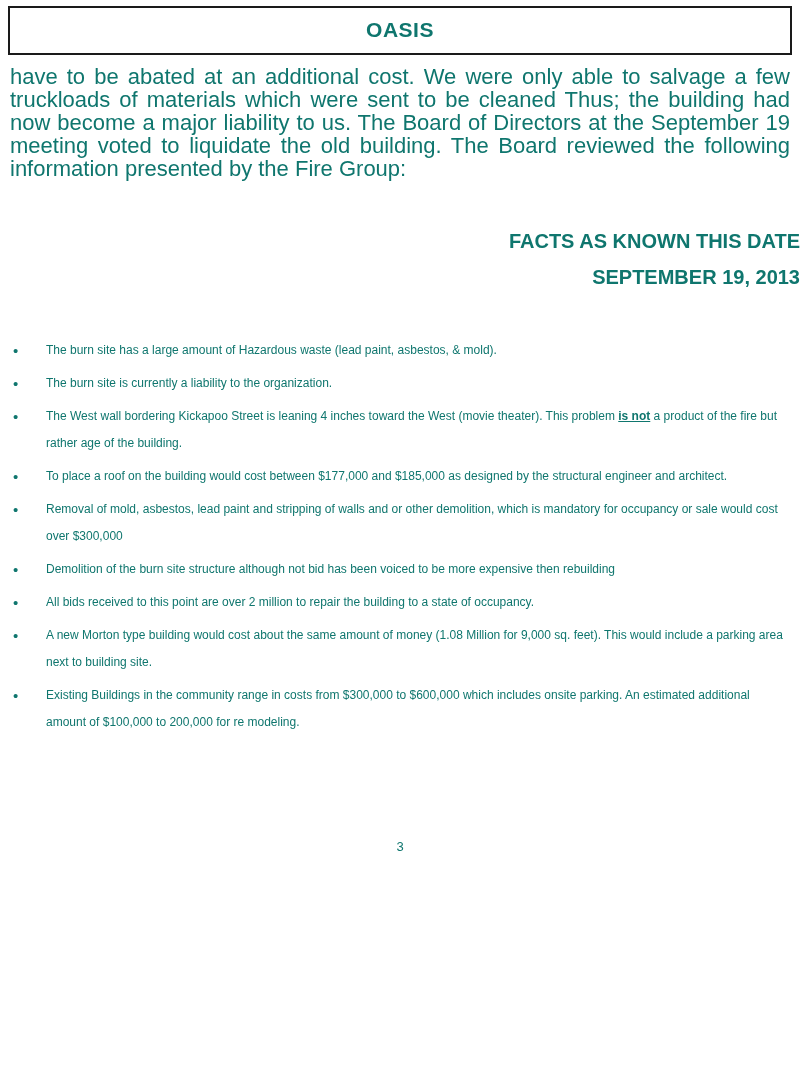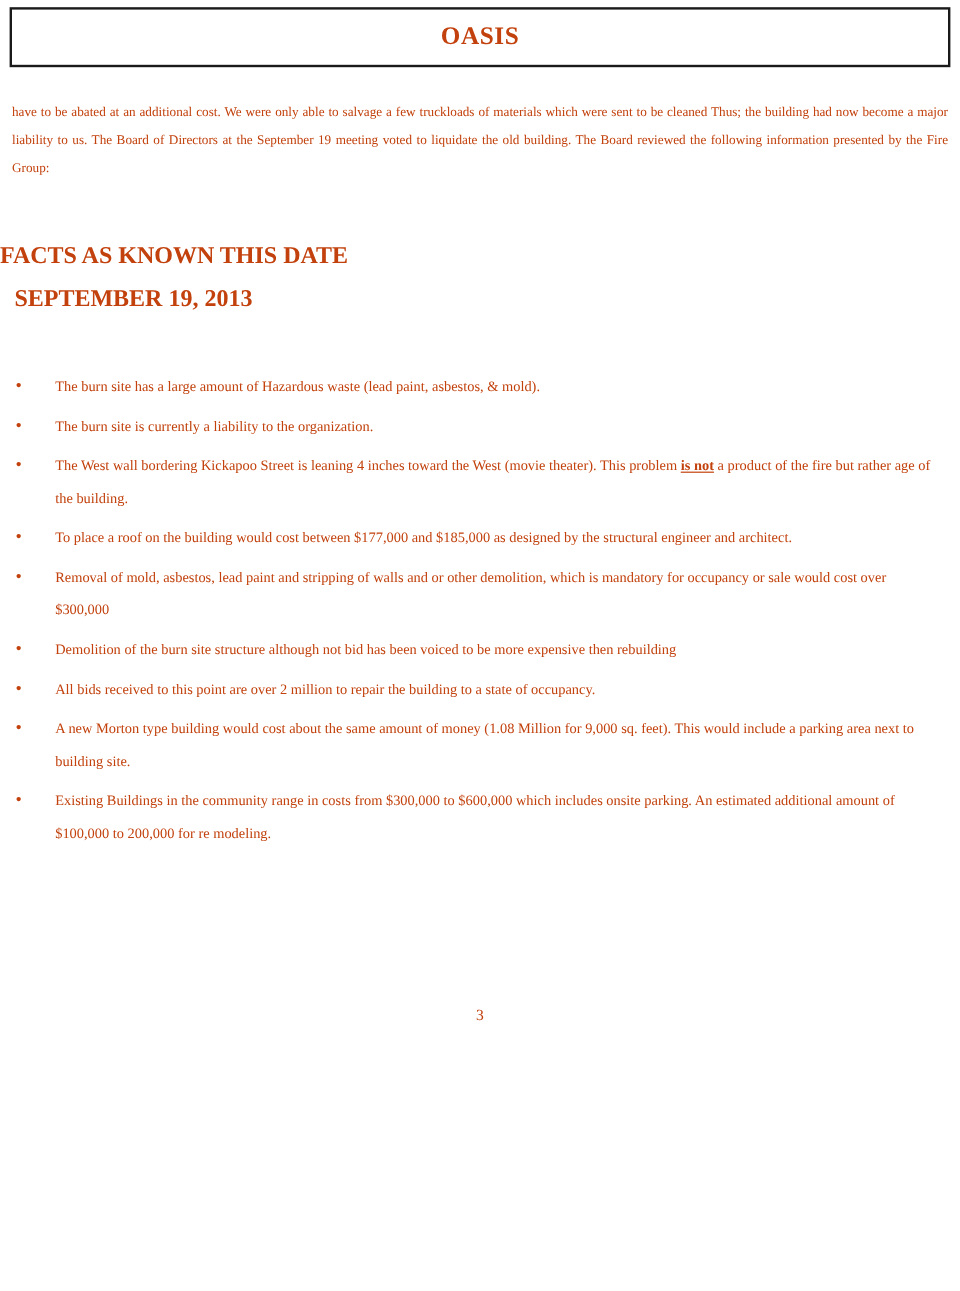--- a/index.html
+++ b/index.html
@@ -5,44 +5,44 @@
   html, body {
     margin: 0;
     padding: 0;
     background: #ffffff;
   }
   .page {
     position: relative;
     width: 800px;
     height: 868px;
     background: #ffffff;
-    font-family: Liberation Serif, serif;
-    color: #c2410c;
+    font-family: Liberation Sans, sans-serif;
+    color: #0f766e;
     box-sizing: border-box;
     overflow: hidden;
   }
   .masthead {
     margin: 6px 8px 0 8px;
     border: 2px solid #1a1a1a;
     text-align: center;
     padding: 10px 0 11px 0;
   }
   .masthead-title {
     font-weight: bold;
     font-size: 21px;
     letter-spacing: 0.5px;
   }
   .intro {
-    margin: 27px 10px 0 10px;
-    font-size: 11px;
+    margin: 10px 10px 0 10px;
+    font-size: 22px;
     line-height: 23px;
     text-align: justify;
   }
   .section-heading {
-    text-align: left;
+    text-align: right;
     font-weight: bold;
     font-size: 20px;
   }
   .section-heading-line1 {
     margin-top: 50px;
   }
   .section-heading-line2 {
     margin-top: 13px;
     margin-left: 12px;
   }

